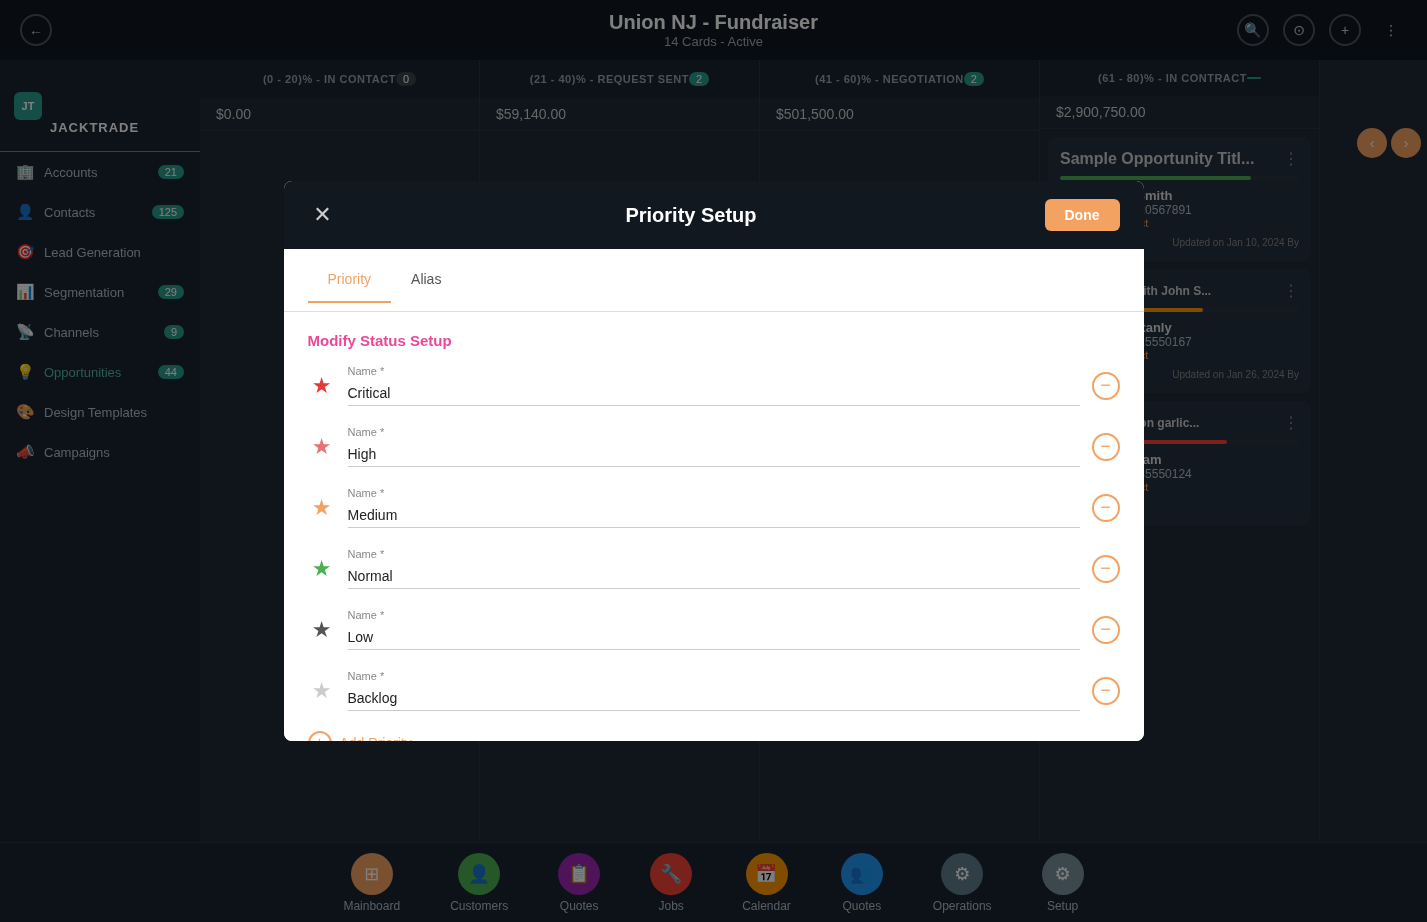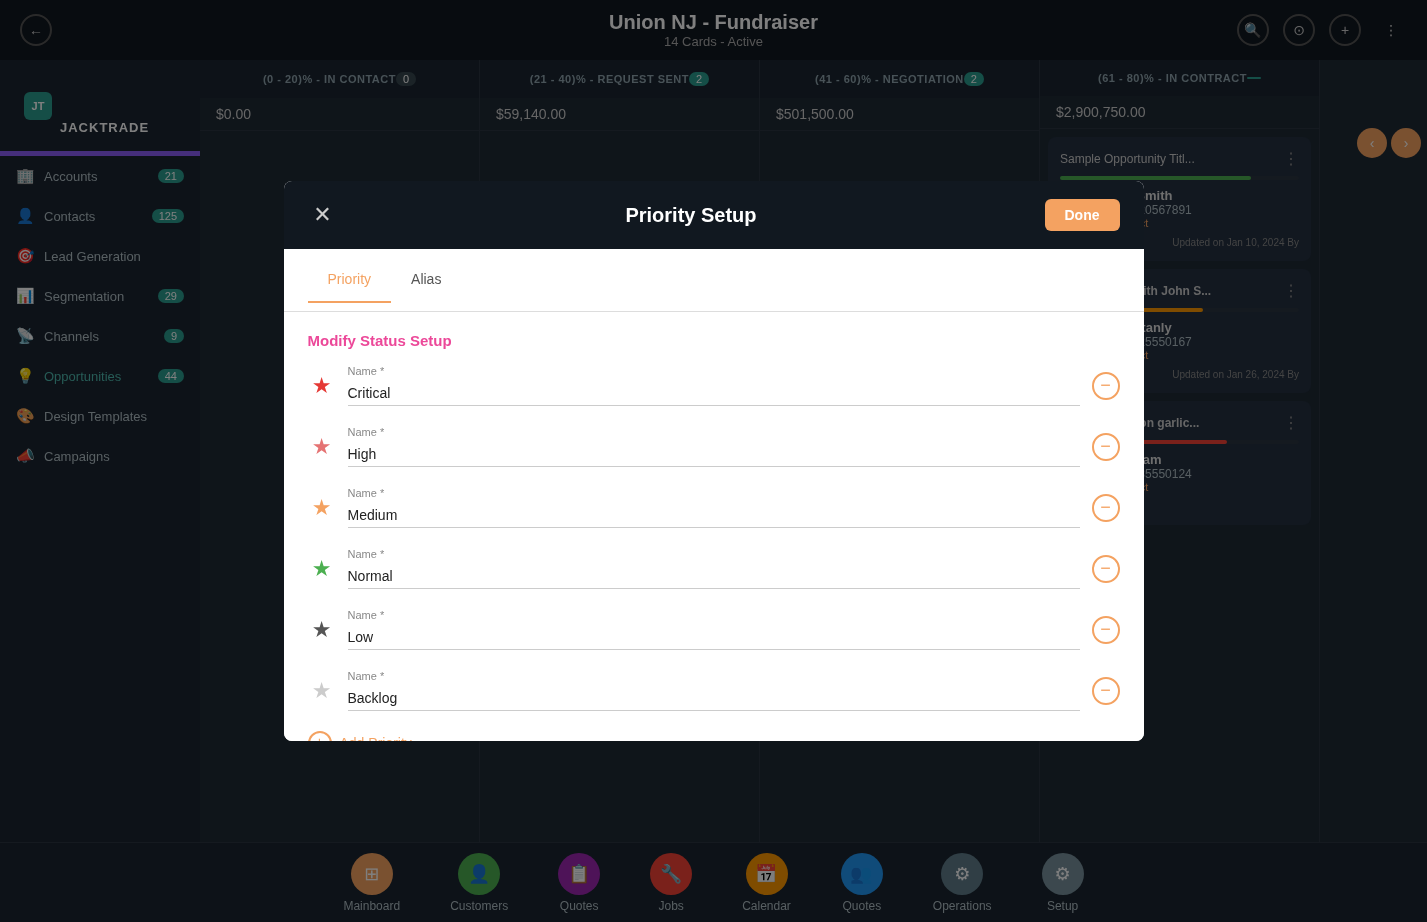--- a/index.html
+++ b/index.html
@@ -18,21 +18,21 @@
     .top-header-actions { position: absolute; right: 20px; display: flex; gap: 14px; align-items: center; }
     .top-header-left { position: absolute; left: 20px; }
     .icon-btn { width: 32px; height: 32px; border-radius: 50%; border: 2px solid #555; display: flex; align-items: center; justify-content: center; cursor: pointer; color: #ccc; font-size: 14px; background: transparent; }
 
     
     .sidebar {
       position: absolute; top: 60px; left: 0; width: 200px; bottom: 0;
       background: #1a2530;
       display: flex; flex-direction: column;
     }
-    .logo-area { padding: 16px 24px; border-bottom: 5px solid #8b5cf6; display: flex; align-items: center; gap: 8px; }
+    .logo-area { padding: 16px 14px; border-bottom: 1px solid #8b5cf6; display: flex; align-items: center; gap: 8px; }
     .logo-icon { width: 28px; height: 28px; background: #2a9d8f; border-radius: 6px; display: flex; align-items: center; justify-content: center; font-size: 11px; font-weight: bold; color: #fff; }
     .logo-text { font-size: 13px; font-weight: 700; color: #fff; letter-spacing: 1px; margin-top: 44px; }
     .nav-item { display: flex; align-items: center; justify-content: space-between; padding: 11px 16px; cursor: pointer; color: #b0bec5; font-size: 13px; }
     .nav-item.active { color: #4db6ac; }
     .nav-item-left { display: flex; align-items: center; gap: 10px; }
     .nav-badge { background: #2a9d8f; color: #fff; border-radius: 10px; font-size: 11px; padding: 1px 7px; min-width: 20px; text-align: center; }
     .sidebar-bottom { padding: 14px 16px; border-top: 1px solid #2a3540; margin-top: auto; display: flex; gap: 20px; align-items: center; }
     .sidebar-bottom-item { display: flex; flex-direction: column; align-items: center; font-size: 11px; color: #8899aa; cursor: pointer; position: relative; }
     .bottom-badge { position: absolute; top: -4px; right: -8px; background: #e74c3c; color: #fff; border-radius: 10px; font-size: 10px; padding: 0px 4px; }
 
@@ -267,21 +267,21 @@
         <div class="kanban-col">
     <div class="col-header">
       <span class="col-title">(61 - 80)% - IN CONTRACT</span>
       <span class="col-badge"></span>
     </div>
     <div class="col-amount">$2,900,750.00</div>
     <div class="col-cards">
 
         <div class="opp-card">
           <div class="card-top">
-            <span style="font-size:12px;font-weight:400;color:#ccc;">Sample Opportunity Titl...</span>
+            <span style="font-size:16px;font-weight:700;color:#ccc;">Sample Opportunity Titl...</span>
             <span style="color:#888;cursor:pointer;">⋮</span>
           </div>
           <div class="progress-bar">
             <div class="progress-fill" style="width:80%;background:#4caf50;"></div>
           </div>
           <div class="card-contact">
             <div class="avatar" style="background:#2196f3;color:#fff;">SS</div>
             <div>
               <div class="card-info" style="font-weight:600;color:#ddd;font-size:13px;">Steve Smith</div>
               <div class="card-info">+US 9120567891</div>

